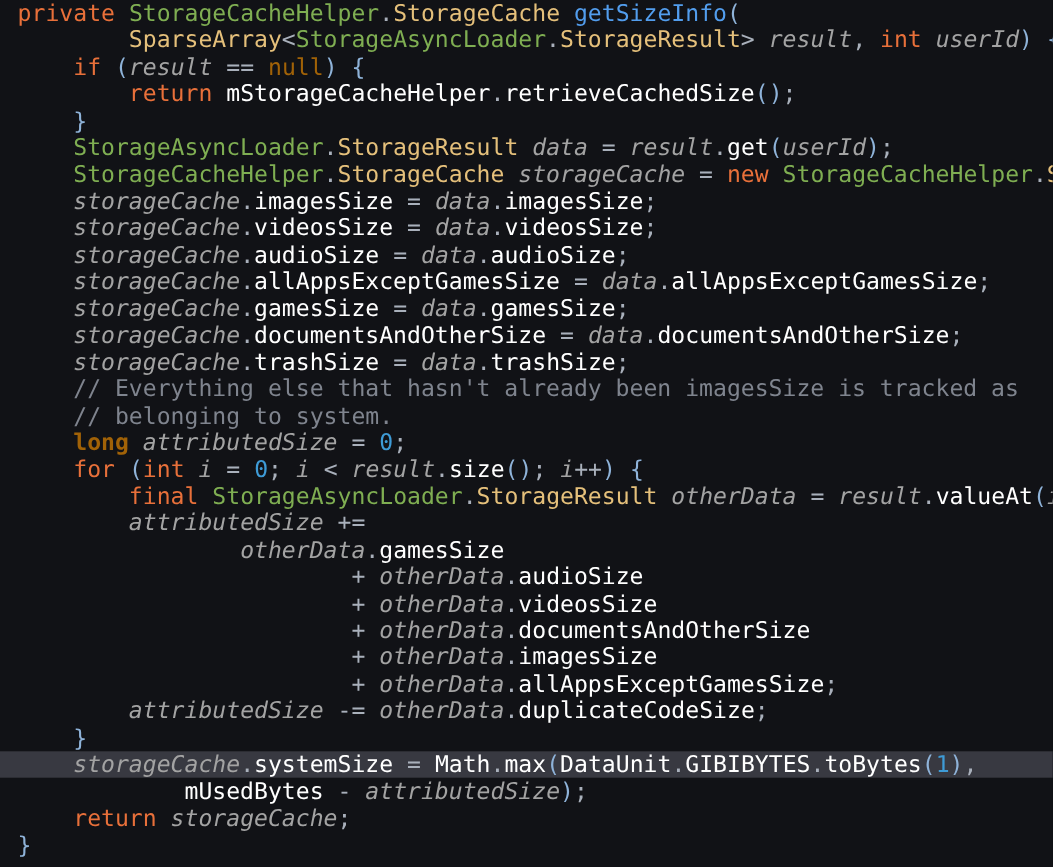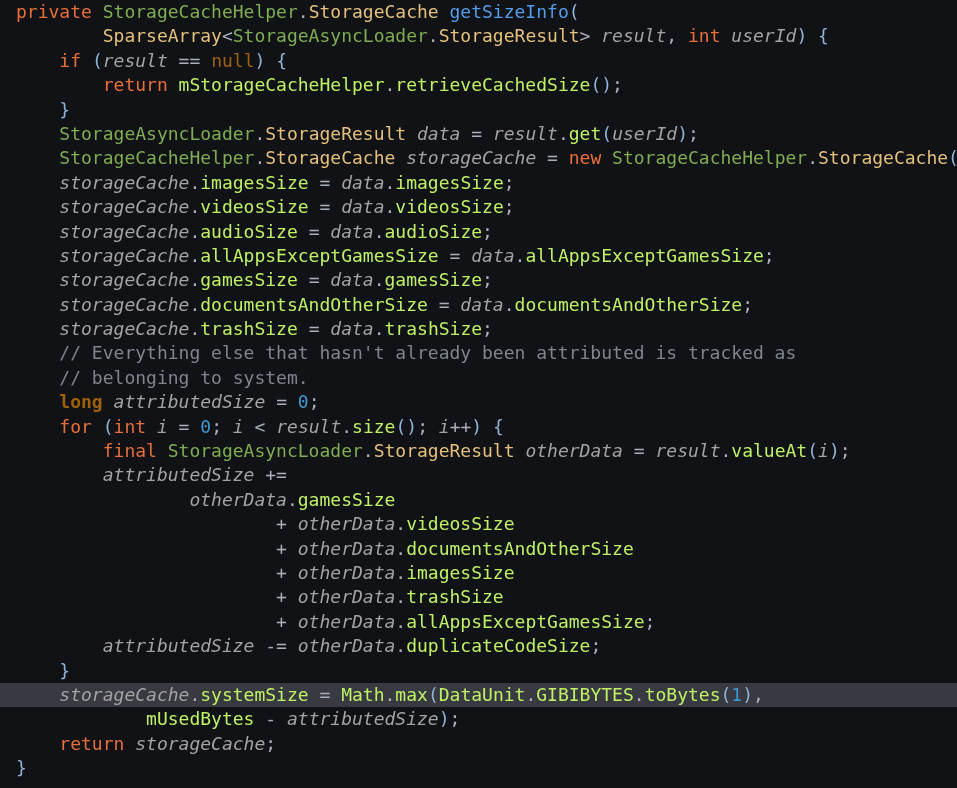--- a/index.html
+++ b/index.html
@@ -17,41 +17,41 @@
     position: relative;
     width: 957px;
     height: 788px;
     background: #111216;
     padding-top: 0px;
     box-sizing: border-box;
   }
   .line {
     height: 24.4px;
     line-height: 24.4px;
-    font-size: 18px;
+    font-size: 21px;
     white-space: pre;
     padding-left: 16px;
     letter-spacing: 0px;
     color: #c8cdd6;
   }
   .line.highlight {
     background: #383941;
     margin-left: -16px;
     padding-left: 32px;
     width: 957px;
   }
   
   .kw      { color: #e8703a; }  
   .kwy     { color: #a16207; font-weight: bold; }  
   .type-g  { color: #7fae52; }  
   .type-y  { color: #e5c07b; }  
   .prim    { color: #e8703a; }  
   .meth    { color: #529ded; }  
   .var     { color: #a3a3a3; font-style: italic; }  
-  .fld     { color: #bef264; text-align: center; }  
+  .fld     { color: #ffffff; text-align: center; }  
   .op      { color: #a9b0bb; }  
   .punct   { color: #8fb3d9; }  
   .num     { color: #3e9bd6; }  
   .nul     { color: #a16207; }  
   .cmt     { color: #7f848e; }  
   .plain   { color: #c8cdd6; }
 </style>
 </head>
 <body>
 
@@ -64,31 +64,31 @@
       <div class="line"><span>    </span><span class="punct">}</span></div>
       <div class="line"><span>    </span><span class="type-g">StorageAsyncLoader</span><span class="op">.</span><span class="type-y">StorageResult</span><span class="plain"> </span><span class="var">data</span><span class="plain"> </span><span class="op">=</span><span class="plain"> </span><span class="var">result</span><span class="op">.</span><span class="fld">get</span><span class="punct">(</span><span class="var">userId</span><span class="punct">)</span><span class="op">;</span></div>
       <div class="line"><span>    </span><span class="type-g">StorageCacheHelper</span><span class="op">.</span><span class="type-y">StorageCache</span><span class="plain"> </span><span class="var">storageCache</span><span class="plain"> </span><span class="op">=</span><span class="plain"> </span><span class="kw">new</span><span class="plain"> </span><span class="type-g">StorageCacheHelper</span><span class="op">.</span><span class="type-y">StorageCache</span><span class="punct">(</span><span class="punct">)</span><span class="op">;</span></div>
       <div class="line"><span>    </span><span class="var">storageCache</span><span class="op">.</span><span class="fld">imagesSize</span><span class="plain"> </span><span class="op">=</span><span class="plain"> </span><span class="var">data</span><span class="op">.</span><span class="fld">imagesSize</span><span class="op">;</span></div>
       <div class="line"><span>    </span><span class="var">storageCache</span><span class="op">.</span><span class="fld">videosSize</span><span class="plain"> </span><span class="op">=</span><span class="plain"> </span><span class="var">data</span><span class="op">.</span><span class="fld">videosSize</span><span class="op">;</span></div>
       <div class="line"><span>    </span><span class="var">storageCache</span><span class="op">.</span><span class="fld">audioSize</span><span class="plain"> </span><span class="op">=</span><span class="plain"> </span><span class="var">data</span><span class="op">.</span><span class="fld">audioSize</span><span class="op">;</span></div>
       <div class="line"><span>    </span><span class="var">storageCache</span><span class="op">.</span><span class="fld">allAppsExceptGamesSize</span><span class="plain"> </span><span class="op">=</span><span class="plain"> </span><span class="var">data</span><span class="op">.</span><span class="fld">allAppsExceptGamesSize</span><span class="op">;</span></div>
       <div class="line"><span>    </span><span class="var">storageCache</span><span class="op">.</span><span class="fld">gamesSize</span><span class="plain"> </span><span class="op">=</span><span class="plain"> </span><span class="var">data</span><span class="op">.</span><span class="fld">gamesSize</span><span class="op">;</span></div>
       <div class="line"><span>    </span><span class="var">storageCache</span><span class="op">.</span><span class="fld">documentsAndOtherSize</span><span class="plain"> </span><span class="op">=</span><span class="plain"> </span><span class="var">data</span><span class="op">.</span><span class="fld">documentsAndOtherSize</span><span class="op">;</span></div>
       <div class="line"><span>    </span><span class="var">storageCache</span><span class="op">.</span><span class="fld">trashSize</span><span class="plain"> </span><span class="op">=</span><span class="plain"> </span><span class="var">data</span><span class="op">.</span><span class="fld">trashSize</span><span class="op">;</span></div>
-      <div class="line"><span>    </span><span class="cmt">// Everything else that hasn't already been attributed is tracked as</span></div>
+      <div class="line"><span>    </span><span class="cmt">// Everything else that hasn't already been imagesSize is tracked as</span></div>
       <div class="line"><span>    </span><span class="cmt">// belonging to system.</span></div>
       <div class="line"><span>    </span><span class="kwy">long</span><span class="plain"> </span><span class="var">attributedSize</span><span class="plain"> </span><span class="op">=</span><span class="plain"> </span><span class="num">0</span><span class="op">;</span></div>
       <div class="line"><span>    </span><span class="kw">for</span><span class="plain"> </span><span class="punct">(</span><span class="prim">int</span><span class="plain"> </span><span class="var">i</span><span class="plain"> </span><span class="op">=</span><span class="plain"> </span><span class="num">0</span><span class="op">;</span><span class="plain"> </span><span class="var">i</span><span class="plain"> </span><span class="op">&lt;</span><span class="plain"> </span><span class="var">result</span><span class="op">.</span><span class="fld">size</span><span class="punct">(</span><span class="punct">)</span><span class="op">;</span><span class="plain"> </span><span class="var">i</span><span class="op">++</span><span class="punct">)</span><span class="plain"> </span><span class="punct">{</span></div>
       <div class="line"><span>        </span><span class="kw">final</span><span class="plain"> </span><span class="type-g">StorageAsyncLoader</span><span class="op">.</span><span class="type-y">StorageResult</span><span class="plain"> </span><span class="var">otherData</span><span class="plain"> </span><span class="op">=</span><span class="plain"> </span><span class="var">result</span><span class="op">.</span><span class="fld">valueAt</span><span class="punct">(</span><span class="var">i</span><span class="punct">)</span><span class="op">;</span></div>
       <div class="line"><span>        </span><span class="var">attributedSize</span><span class="plain"> </span><span class="op">+=</span></div>
       <div class="line"><span>                </span><span class="var">otherData</span><span class="op">.</span><span class="fld">gamesSize</span></div>
+      <div class="line"><span>                        </span><span class="op">+</span><span class="plain"> </span><span class="var">otherData</span><span class="op">.</span><span class="fld">audioSize</span></div>
       <div class="line"><span>                        </span><span class="op">+</span><span class="plain"> </span><span class="var">otherData</span><span class="op">.</span><span class="fld">videosSize</span></div>
       <div class="line"><span>                        </span><span class="op">+</span><span class="plain"> </span><span class="var">otherData</span><span class="op">.</span><span class="fld">documentsAndOtherSize</span></div>
       <div class="line"><span>                        </span><span class="op">+</span><span class="plain"> </span><span class="var">otherData</span><span class="op">.</span><span class="fld">imagesSize</span></div>
-      <div class="line"><span>                        </span><span class="op">+</span><span class="plain"> </span><span class="var">otherData</span><span class="op">.</span><span class="fld">trashSize</span></div>
       <div class="line"><span>                        </span><span class="op">+</span><span class="plain"> </span><span class="var">otherData</span><span class="op">.</span><span class="fld">allAppsExceptGamesSize</span><span class="op">;</span></div>
       <div class="line"><span>        </span><span class="var">attributedSize</span><span class="plain"> </span><span class="op">-=</span><span class="plain"> </span><span class="var">otherData</span><span class="op">.</span><span class="fld">duplicateCodeSize</span><span class="op">;</span></div>
       <div class="line"><span>    </span><span class="punct">}</span></div>
       <div class="line highlight"><span>    </span><span class="var">storageCache</span><span class="op">.</span><span class="fld">systemSize</span><span class="plain"> </span><span class="op">=</span><span class="plain"> </span><span class="fld">Math</span><span class="op">.</span><span class="fld">max</span><span class="punct">(</span><span class="fld">DataUnit</span><span class="op">.</span><span class="fld">GIBIBYTES</span><span class="op">.</span><span class="fld">toBytes</span><span class="punct">(</span><span class="num">1</span><span class="punct">)</span><span class="op">,</span></div>
       <div class="line"><span>            </span><span class="fld">mUsedBytes</span><span class="plain"> </span><span class="op">-</span><span class="plain"> </span><span class="var">attributedSize</span><span class="punct">)</span><span class="op">;</span></div>
       <div class="line"><span>    </span><span class="kw">return</span><span class="plain"> </span><span class="var">storageCache</span><span class="op">;</span></div>
       <div class="line"><span></span><span class="punct">}</span></div>
     </div>
 </div>
 

